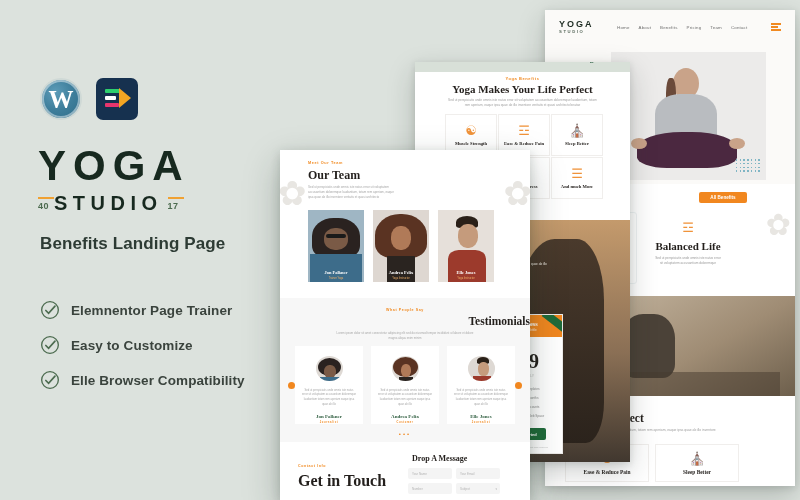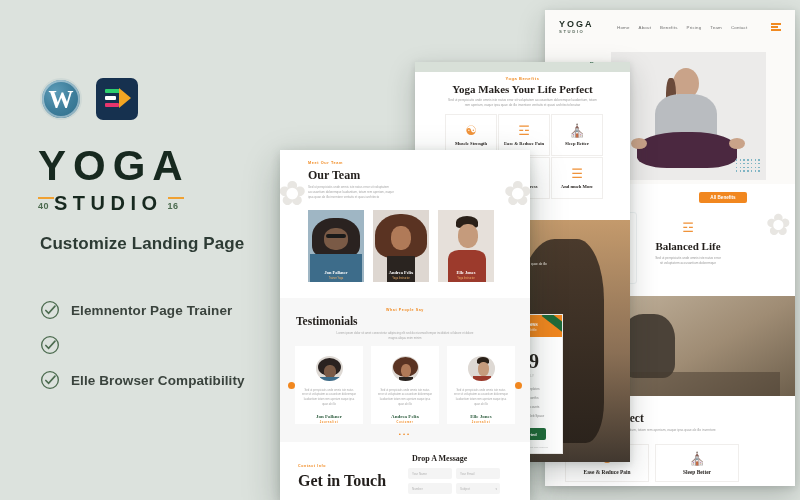--- a/index.html
+++ b/index.html
@@ -140,45 +140,46 @@
         </span>
         <span class="kshape"></span>
       </div>
     </div>
 
     <div class="logo-block">
       <div class="logo-word">YOGA</div>
       <div class="logo-sub">
         <span class="yr">40</span>
         <span class="studio">STUDIO</span>
-        <span class="yr">16</span>
+        <span class="yr">17</span>
       </div>
     </div>
 
     <div class="tagline">
-      <div>Customize Landing Page</div>
+      <div>Benefits Landing Page</div>
     </div>
 
     <div class="feature-list">
       <div class="feature">
         <span class="check-ico">
           <svg viewBox="0 0 24 24" width="20" height="20">
               <circle cx="12" cy="12" r="10" fill="none" stroke="#4c6b4f" stroke-width="1.6"></circle>
               <path d="M7 12.6l3.3 3.3L18 7.3" fill="none" stroke="#4c6b4f" stroke-width="2" stroke-linecap="round"></path>
             </svg>
         </span>
         <span class="feature-label">Elemnentor Page Trainer</span>
       </div>
       <div class="feature">
         <span class="check-ico">
           <svg viewBox="0 0 24 24" width="20" height="20">
               <circle cx="12" cy="12" r="10" fill="none" stroke="#4c6b4f" stroke-width="1.6"></circle>
               <path d="M7 12.6l3.3 3.3L18 7.3" fill="none" stroke="#4c6b4f" stroke-width="2" stroke-linecap="round"></path>
             </svg>
         </span>
+        <span class="feature-label">Easy to Customize</span>
       </div>
       <div class="feature">
         <span class="check-ico">
           <svg viewBox="0 0 24 24" width="20" height="20">
               <circle cx="12" cy="12" r="10" fill="none" stroke="#4c6b4f" stroke-width="1.6"></circle>
               <path d="M7 12.6l3.3 3.3L18 7.3" fill="none" stroke="#4c6b4f" stroke-width="2" stroke-linecap="round"></path>
             </svg>
         </span>
         <span class="feature-label">Elle Browser Compatibility</span>
       </div>
@@ -401,21 +402,21 @@
     <div class="team-card" style="position:absolute;left:158px;top:60px;width:56px;height:72px;background:#e6e0da;">
       <div style="position:absolute;left:18px;top:6px;width:22px;height:12px;background:#2a2018;border-radius:50% 50% 20% 20%;"></div>
       <div style="position:absolute;left:20px;top:14px;width:20px;height:24px;background:#c59b7c;border-radius:45%;"></div>
       <div style="position:absolute;left:10px;top:40px;width:38px;height:32px;background:#9c3a2c;border-radius:28% 28% 0 0;"></div>
       <div class="nm" style="font-size:4.4px;">Elle Jones</div>
       <div class="rl" style="font-size:2.6px;">Yoga Instructor</div>
     </div>
 
     <div style="position:absolute;left:0;top:148px;width:250px;height:144px;background:#f7f7f7;">
       <div class="lbl-or" style="position:absolute;left:0;right:0;top:10px;text-align:center;font-size:3.6px;">What People Say</div>
-      <div class="hd-ser" style="position:absolute;left:0;right:0;top:17px;text-align:left;font-size:11.5px;padding-left:16px;">Testimonials</div>
+      <div class="hd-ser" style="position:absolute;left:0;right:0;top:17px;text-align:right;font-size:11.5px;padding-left:16px;">Testimonials</div>
       <div style="position:absolute;left:55px;top:33px;width:140px;text-align:center;font-size:2.9px;color:#a9a9a9;line-height:1.8;">Lorem ipsum dolor sit amet consectetur adipiscing elit sed do eiusmod tempor incididunt ut labore et dolore magna aliqua enim minim</div>
 
       <div class="tm-card" style="position:absolute;left:15px;top:48px;width:68px;height:78px;padding-top:10px;">
         <div class="avatar-c" style="width:27px;height:27px;">
           <div style="position:absolute;left:2px;top:2px;width:23px;height:18px;background:#2a2220;border-radius:50%;"></div>
           <div style="position:absolute;left:8px;top:9px;width:12px;height:13px;background:#7a5a46;border-radius:45%;"></div>
           <div style="position:absolute;left:4px;top:21px;width:20px;height:8px;background:#3d6c8a;"></div>
         </div>
         <div style="font-size:2.7px;color:#a8a8a8;text-align:center;line-height:1.8;padding:8px 7px 0;">Sed ut perspiciatis unde omnis iste natus error sit voluptatem accusantium doloremque laudantium totam rem aperiam eaque ipsa quae ab illo</div>
         <div class="hd-ser" style="font-size:5px;color:#2e5d3f;margin-top:6px;">Jon Falkner</div>

